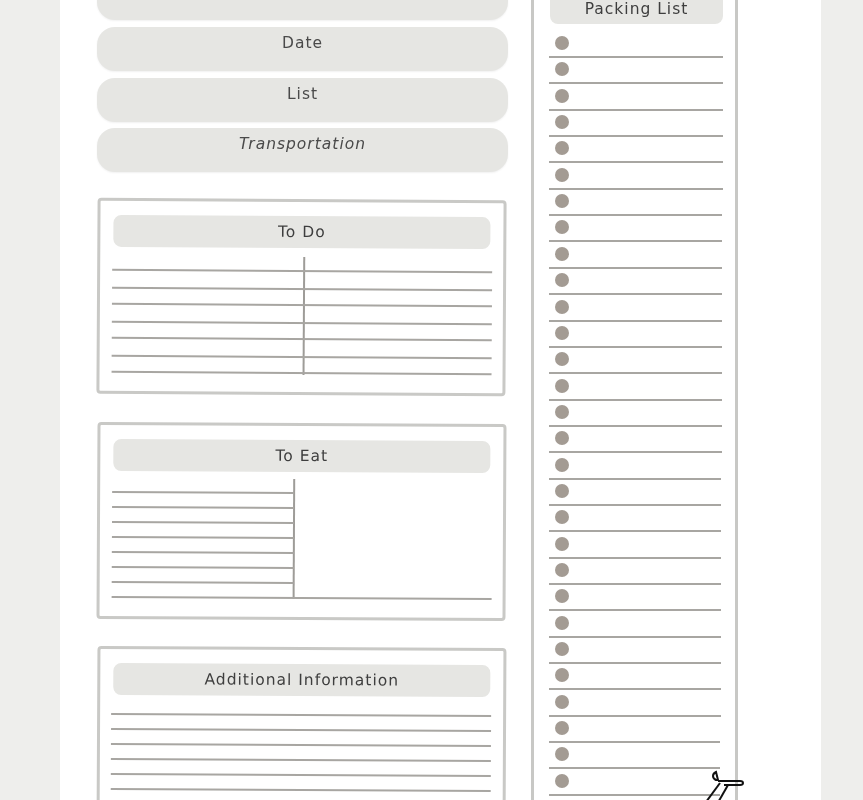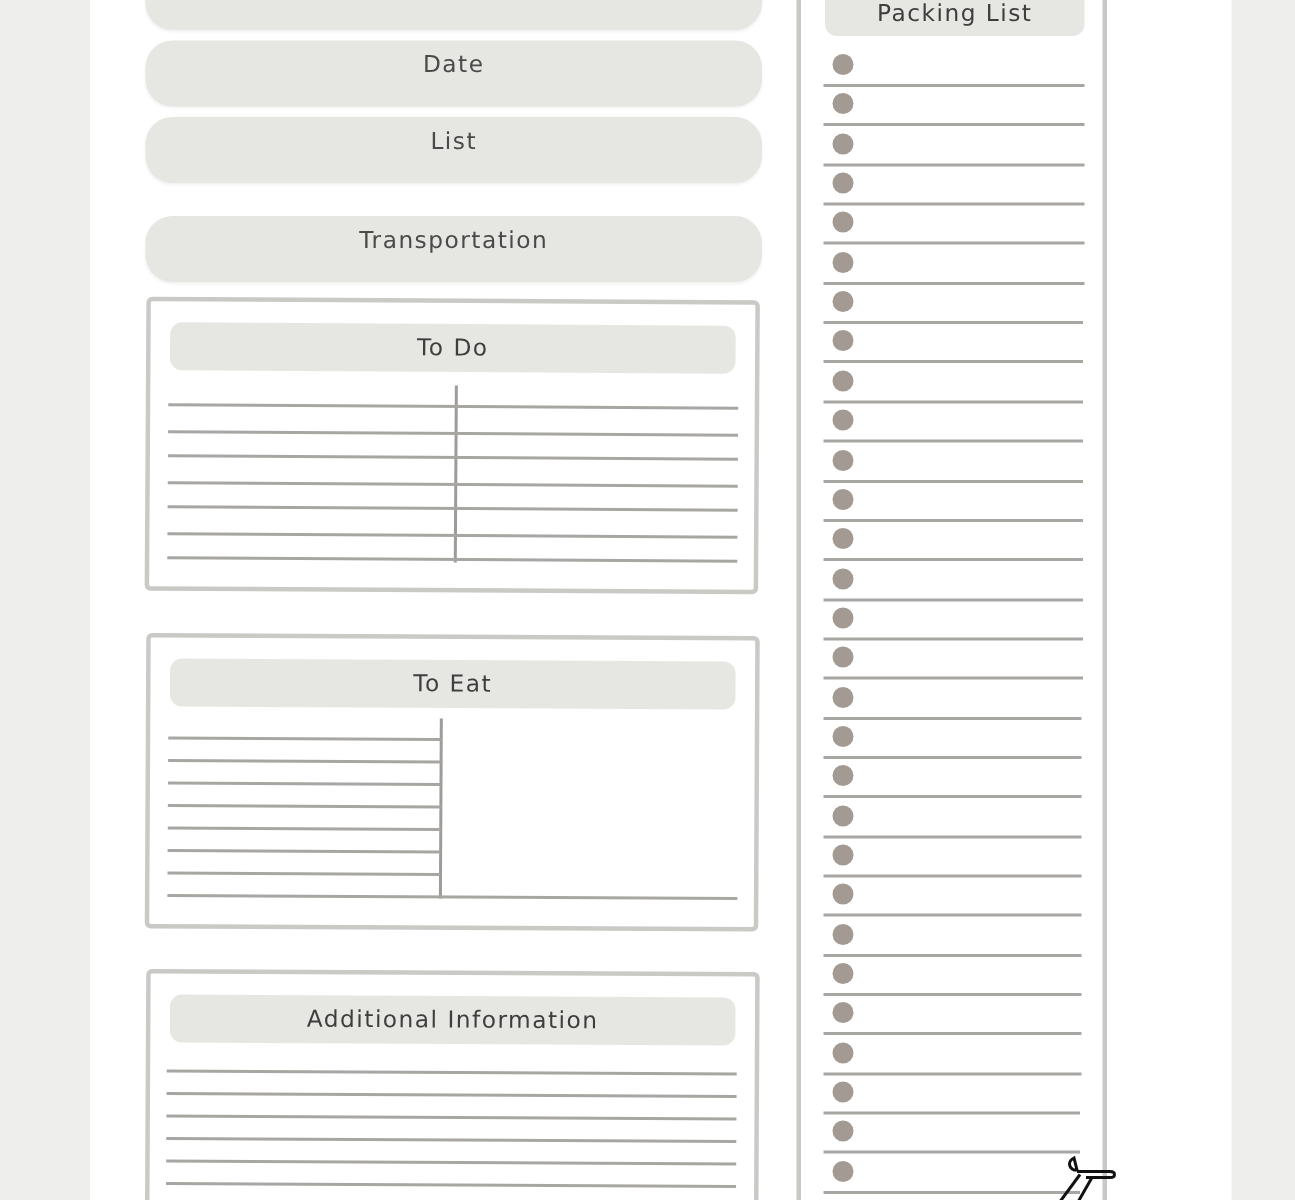--- a/index.html
+++ b/index.html
@@ -65,21 +65,21 @@
 
 <div class="pill" style="top:-24px;">
   <span></span>
 </div>
 <div class="pill" style="top:27px;">
   <span>Date</span>
 </div>
 <div class="pill" style="top:78px;">
   <span>List</span>
 </div>
-<div class="pill" style="top:144px;">
+<div class="pill" style="top:128px;font-style:italic;">
   <span>Transportation</span>
 </div>
 
 <div class="box skew1" style="top:199px; height:196px;">
   <div class="box-header">To Do</div>
   <div class="vline" style="left:203px; top:55px; height:118px;"></div>
   <div class="hline" style="left:12px; width:380px; top:68px;"></div>
   <div class="hline" style="left:12px; width:380px; top:86px;"></div>
   <div class="hline" style="left:12px; width:380px; top:102px;"></div>
   <div class="hline" style="left:12px; width:380px; top:120px;"></div>

